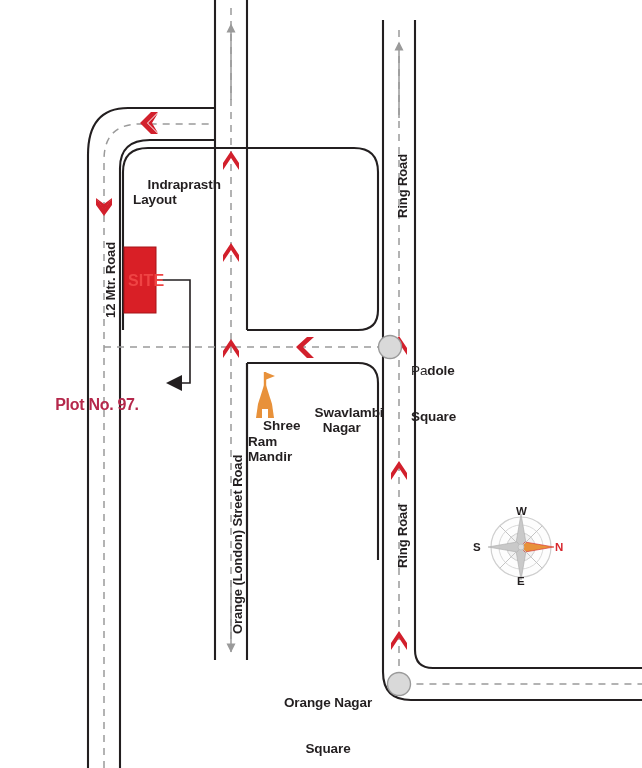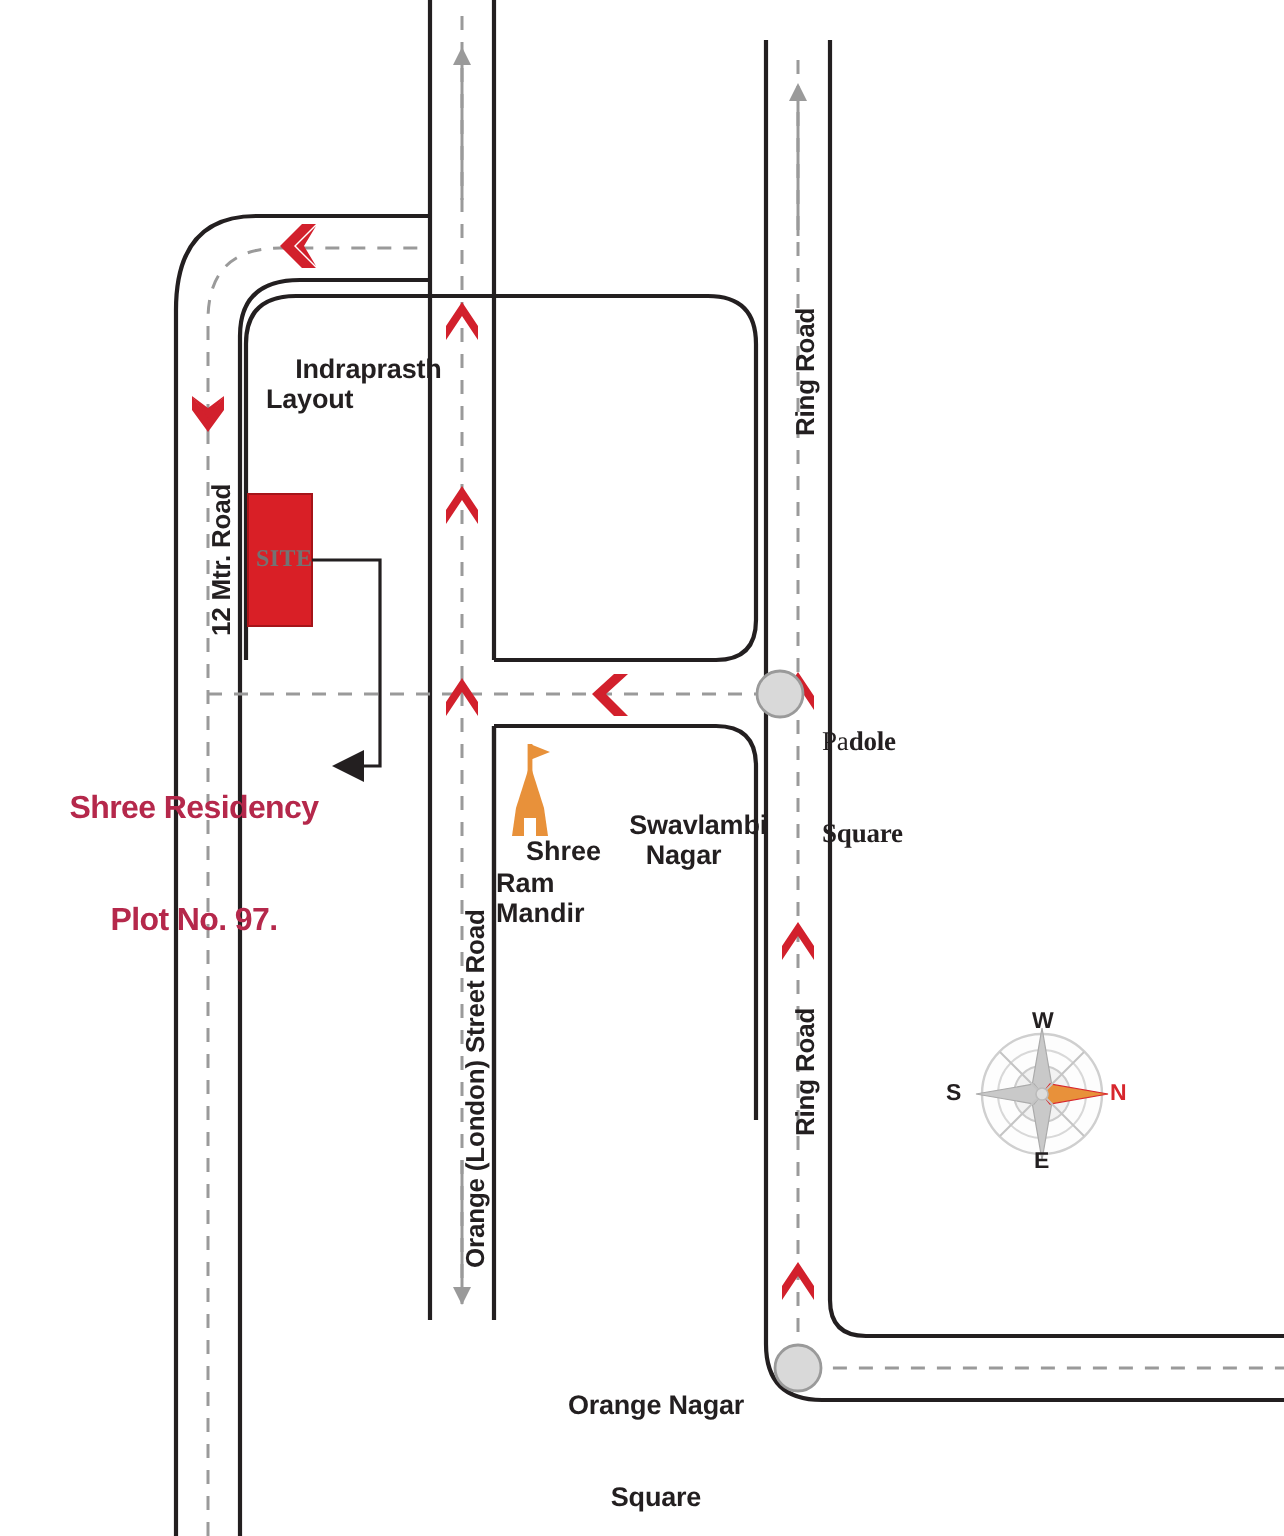--- a/index.html
+++ b/index.html
@@ -53,25 +53,24 @@
   .square-name b { font-weight: 700; }
   .site-callout {
     color: #b5284b;
     font-size: 16px;
     font-weight: 700;
     letter-spacing: -0.3px;
     line-height: 1.18;
   }
   .site-box-label {
     position: absolute;
-    color: #737373;
-    font-size: 12px;
+    color: #ef4444;
+    font-size: 16px;
     font-weight: 700;
     letter-spacing: 0.2px;
-    font-family: Liberation Serif, serif;
   }
   .mandir-label {
     font-size: 13.5px;
     font-weight: 600;
     line-height: 1.14;
   }
   .compass-letter {
     position: absolute;
     font-size: 11.5px;
     font-weight: 700;
@@ -214,31 +213,30 @@
   <div class="lbl place-name" style="left:133px; top:162px; text-align:left;">
     <span style="white-space:pre-line;">Indraprasth
 Layout</span>
   </div>
 
   <div class="site-box-label" style="left:128px; top:272px;">SITE</div>
 
   <div class="lbl road-name lbl-rot" style="left:104px; top:318px; transform:rotate(-90deg);">12 Mtr. Road</div>
 
   <div class="lbl site-callout" style="left:22px; top:358px; text-align:center; width:150px;">
-    <div>Shree Residency</div>
     <div>Plot No. 97.</div>
   </div>
 
   <div class="lbl road-name lbl-rot" style="left:231px; top:634px; transform:rotate(-90deg);">Orange (London) Street Road</div>
 
   <div class="lbl road-name lbl-rot" style="left:396px; top:218px; transform:rotate(-90deg);">Ring Road</div>
 
   <div class="lbl road-name lbl-rot" style="left:396px; top:568px; transform:rotate(-90deg);">Ring Road</div>
 
-  <div class="lbl square-name" style="left:411px; top:333px;font-family:Liberation Serif, serif;">
+  <div class="lbl square-name" style="left:411px; top:333px;">
     <div><span>Pa</span><b>dole</b></div>
     <div><b>Square</b></div>
   </div>
 
   <div class="lbl mandir-label" style="left:248px; top:403px;">
     <span style="white-space:pre-line;">Shree
 Ram
 Mandir</span>
   </div>
 

